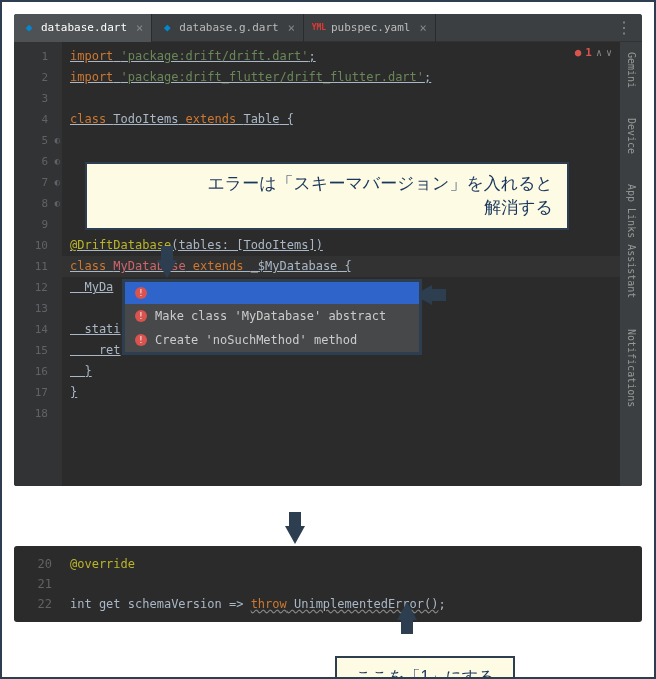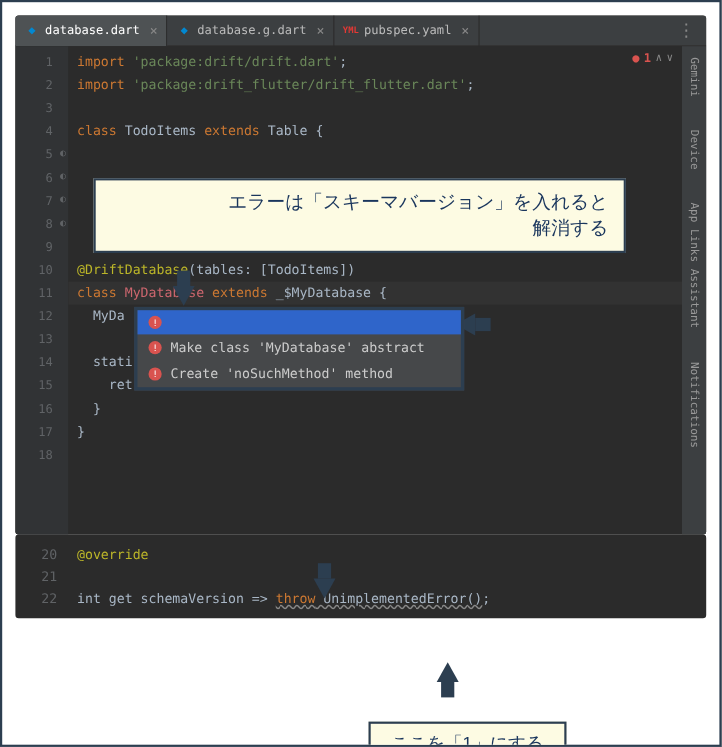--- a/index.html
+++ b/index.html
@@ -84,20 +84,21 @@
       padding-top: 4px;
       font-size: 12px;
       overflow: hidden;
     }
     .code-line {
       height: 21px;
       line-height: 21px;
       padding-left: 8px;
       white-space: pre;
       color: #a9b7c6;
+      text-decoration: underline;
     }
     .code-line.highlighted { background: #323232; }
     .kw { color: #cc7832; }
     .str { color: #6a8759; }
     .ann { color: #bbb529; }
     .cmt { color: #808080; font-style: italic; }
     .err { color: #cc666e; }
     .right-sidebar {
       position: absolute;
       right: 0;
@@ -222,20 +223,21 @@
       color: #fff;
       font-size: 8px;
     }
     .quickfix-footer {
       padding: 5px 10px;
       font-size: 10px;
       color: #888;
       border-top: 1px solid #555;
     }
     .bottom-panel {
+      margin-top: 60px;
       background: #2b2b2b;
       border-radius: 3px;
       padding: 8px 0;
     }
     .bottom-line {
       display: flex;
       font-size: 12px;
       line-height: 20px;
     }
     .bottom-gutter {

